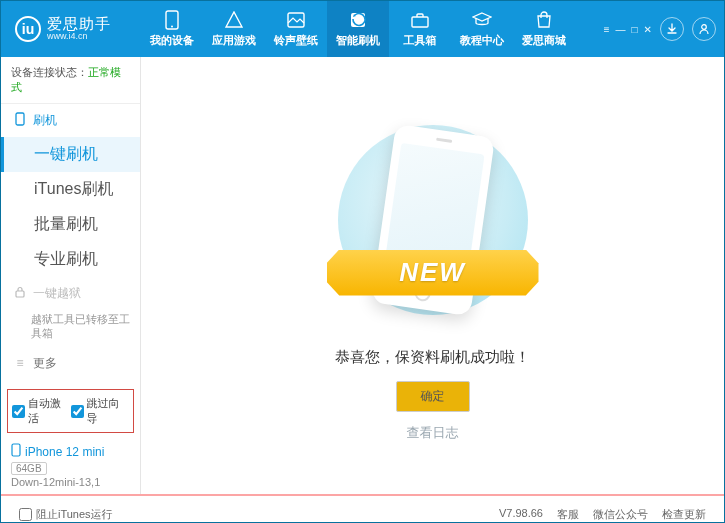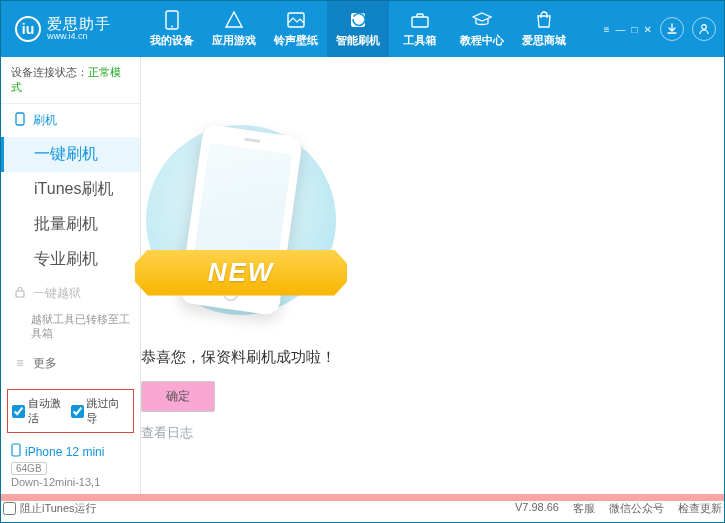--- a/index.html
+++ b/index.html
@@ -30,32 +30,32 @@
 .sb-item { padding: 7px 10px 7px 30px; color: #555; font-size: 16px; cursor: pointer; border-left: 3px solid transparent; }
 .sb-item.active { color: #1296db; background: #eaf6fd; border-left-color: #1296db; }
 .sb-head-icon { width: 14px; text-align: center; }
 .cb-row { border: 1px solid #d24a43; margin: 4px 6px; padding: 6px 4px; display: flex; font-size: 11px; color: #444; }
 .cb-row label { display: flex; align-items: center; gap: 3px; cursor: pointer; }
 .cb-row input { accent-color: #1296db; }
 .device-box { padding: 6px 10px; font-size: 11px; color: #444; }
 .device-box .dname { color: #1296db; font-weight: 500; font-size: 12px; display: flex; align-items: center; gap: 4px; }
 .device-box .cap { display: inline-block; border: 1px solid #ccc; border-radius: 2px; padding: 0 4px; margin-top: 2px; color: #888; font-size: 10px; }
 .device-box .fw { color: #888; margin-top: 1px; }
-.main { flex: 1; display: flex; flex-direction: column; align-items: flex-start; justify-content: center; position: relative; background: #fff; }
+.main { flex: 1; display: flex; flex-direction: column; align-items: center; justify-content: center; position: relative; background: #fff; }
 .phone-img { width: 200px; height: 220px; position: relative; display: flex; align-items: center; justify-content: center; }
 .circle-bg { width: 190px; height: 190px; border-radius: 50%; background: radial-gradient(circle at 45% 40%, #e8f7fb 0%, #c8ecf5 55%, #a3dff0 100%); position: absolute; }
 .phone { width: 100px; height: 180px; background: #fff; border-radius: 14px; position: relative; z-index: 2; box-shadow: 0 6px 16px rgba(0,0,0,0.15); transform: rotate(8deg); }
 .phone::before { content: ""; position: absolute; top: 8px; left: 42%; width: 16px; height: 3px; background: #ddd; border-radius: 2px; }
 .phone::after { content: ""; position: absolute; bottom: 8px; left: 50%; transform: translateX(-50%); width: 12px; height: 12px; border: 2px solid #ddd; border-radius: 50%; }
 .phone .screen { position: absolute; top: 18px; left: 8px; right: 8px; bottom: 26px; background: linear-gradient(160deg, #f5fbfd, #e3f3f9); border-radius: 4px; }
 .ribbon { position: absolute; z-index: 3; bottom: 34px; left: -6px; right: -6px; height: 46px; background: linear-gradient(#ffd24a, #f8b500); display: flex; align-items: center; justify-content: center; color: #fff; font-weight: 900; font-size: 26px; font-style: italic; letter-spacing: 2px; clip-path: polygon(0 30%, 6% 0, 94% 0, 100% 30%, 100% 70%, 94% 100%, 6% 100%, 0 70%); text-shadow: 0 1px 2px rgba(0,0,0,0.2); }
 .success-text { margin-top: 18px; font-size: 15px; color: #333; }
-.ok-btn { margin-top: 14px; border: 1px solid #ccc; background: #f9a8d4; padding: 6px 24px; font-size: 12px; color: #555; cursor: pointer; border-radius: 2px; }
+.ok-btn { margin-top: 14px; border: 1px solid #ccc; background: #eab308; padding: 6px 24px; font-size: 12px; color: #555; cursor: pointer; border-radius: 2px; }
 .log-link { margin-top: 12px; font-size: 13px; color: #9aa7b0; cursor: pointer; }
-.statusbar { height: 28px; border-top: 7px solid #fca5a5; display: flex; align-items: flex-start; padding: 0 2px; font-size: 11px; color: #666; }
+.statusbar { height: 28px; border-top: 2px solid #fca5a5; display: flex; align-items: flex-end; padding: 0 18px; font-size: 11px; color: #666; }
 .statusbar .left { display: flex; align-items: center; gap: 4px; }
 .statusbar .right { margin-left: auto; display: flex; gap: 14px; }
 .statusbar .right span { cursor: pointer; }
 .sb-subnote { font-size: 11px; color: #999; padding: 2px 10px 6px 30px; line-height: 1.3; }
 .sb-sec-icon { color: #bbb; }
 </style>
 </head>
 <body>
 
 <div class="app">

